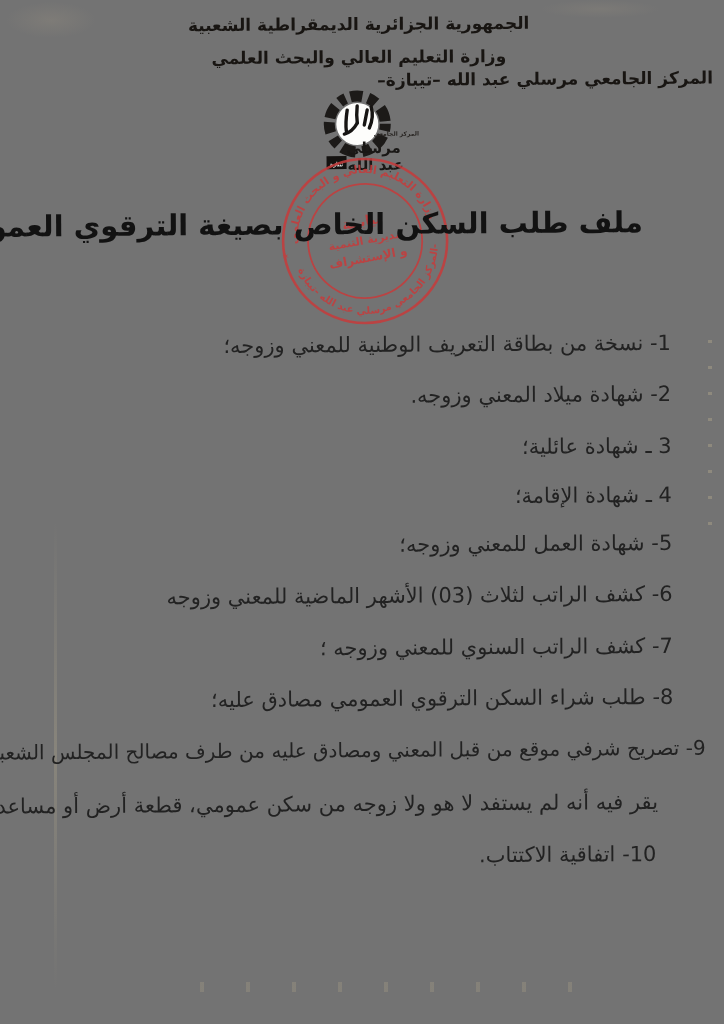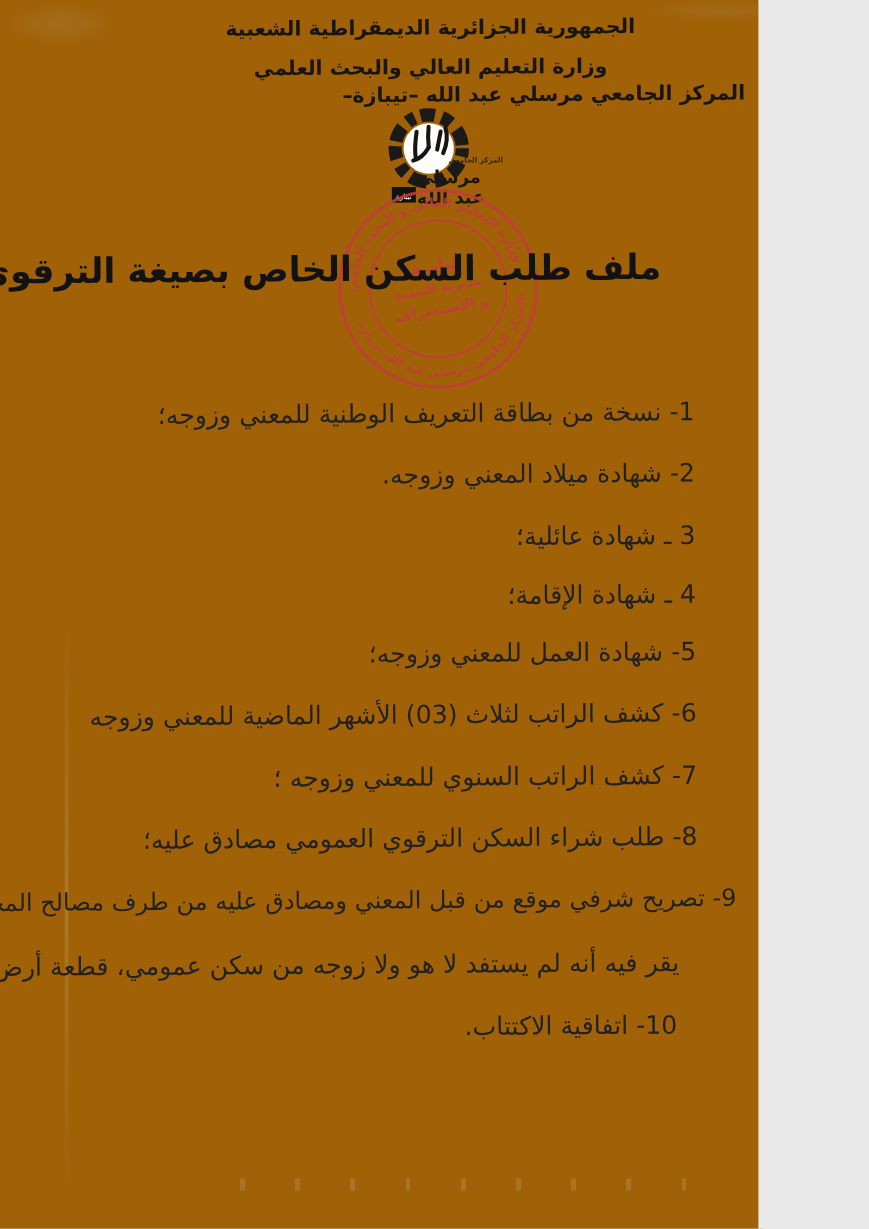--- a/index.html
+++ b/index.html
@@ -2,22 +2,22 @@
 <html lang="ar"><head>
 <meta charset="utf-8">
 <style>
   html,body{margin:0;padding:0;}
   body{
     width:724px;height:1024px;overflow:hidden;
     background:#e9e9e9;
     font-family:"DejaVu Sans",sans-serif;
   }
   .page{
-    position:relative;width:632px;height:1024px;
-    background:#a16207;
+    position:relative;width:724px;height:1024px;
+    background:#737373;
     overflow:hidden;
   }
   .tilt{
     position:absolute;inset:0;
     transform:rotate(-0.4deg);
     transform-origin:50% 50%;
   }
   
   .header-line{
     position:absolute;direction:rtl;white-space:nowrap;

